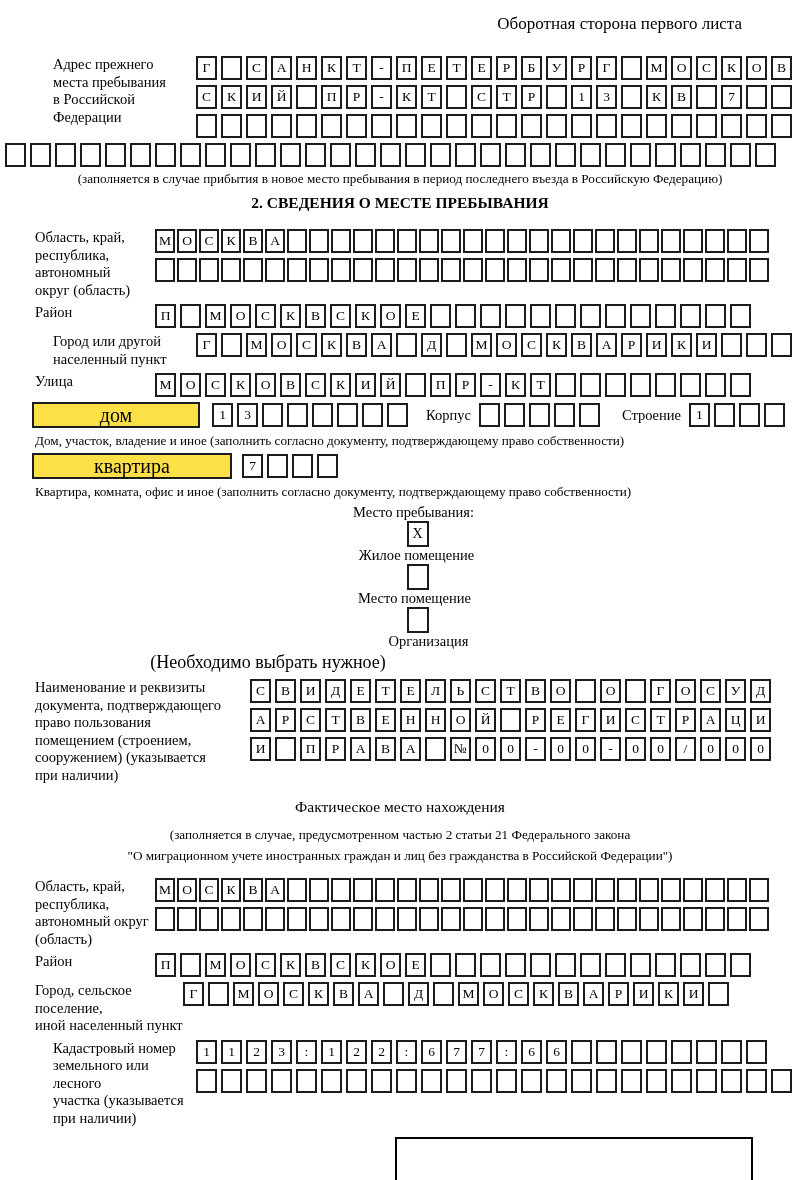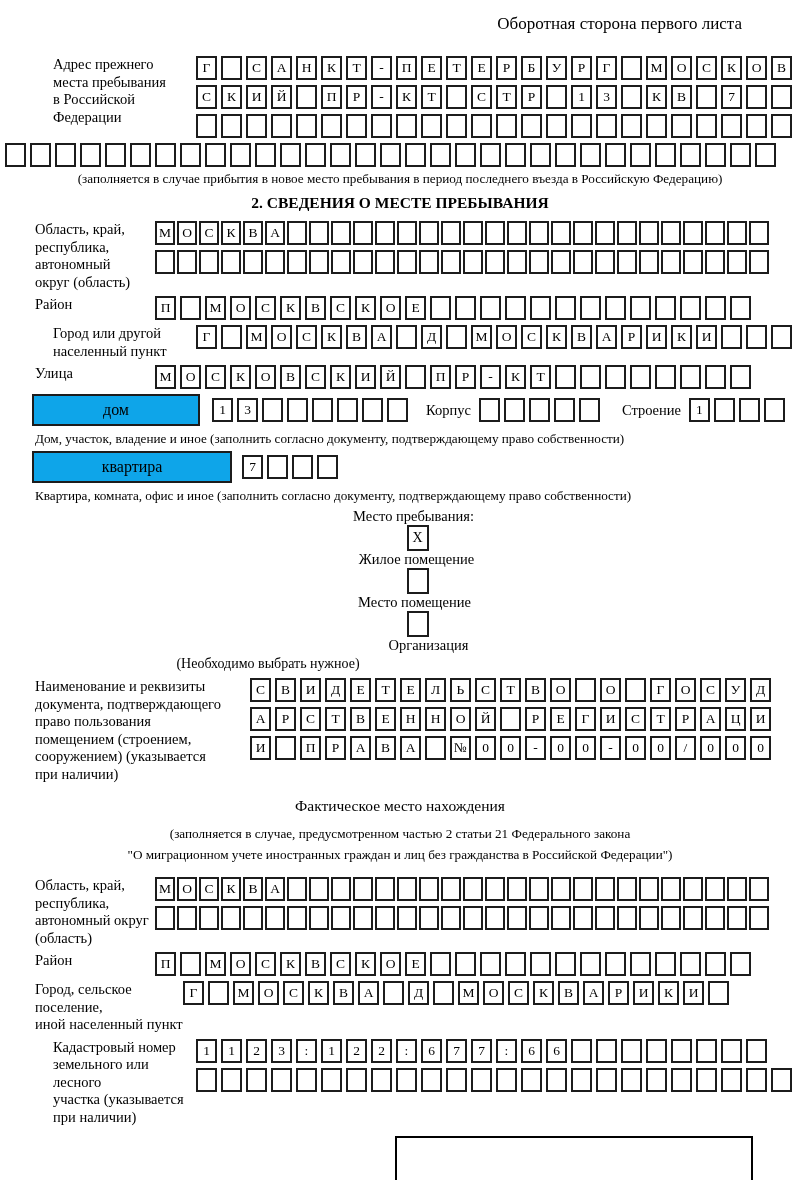--- a/index.html
+++ b/index.html
@@ -13,29 +13,29 @@
   .rows{display:flex;flex-direction:column;gap:5px;}
   .cells{display:flex;gap:4px;}
   .cells.tight{gap:2px;}
   .cell{flex:none;width:21px;height:24px;box-sizing:border-box;border:2px solid #1c1c1c;
         display:flex;align-items:center;justify-content:center;font-size:13.5px;background:#fff;}
   .cells.tight .cell{width:20px;}
   .fullrow{margin:2px 0 2px 5px;}
   .caption{font-size:13.2px;line-height:17px;}
   .cap-center{text-align:center;margin:3px 10px 4px 10px;}
   .cap-left{margin:2px 0 4px 35px;}
-  .sec-title{text-align:center;font-weight:bold;font-size:15.5px;margin:7px 0 9px 0;}
-  .widebox{box-sizing:border-box;border:2px solid #1c1c1c;height:32px;display:flex;
-           align-items:center;justify-content:center;font-size:16px;background:#0ea5e9;flex:none;}
+  .sec-title{text-align:center;font-weight:bold;font-size:15.5px;margin:7px 0 17px 0;}
+  .widebox{box-sizing:border-box;border:2px solid #1c1c1c;height:26px;display:flex;
+           align-items:center;justify-content:center;font-size:20px;background:#fde047;flex:none;}
   .inline-row{display:flex;align-items:center;margin-left:32px;margin-bottom:4px;}
   .lbl{font-size:14.5px;flex:none;}
   .stay-row{display:flex;align-items:center;margin-left:35px;margin-bottom:2px;flex-direction:column;}
   .chk{flex:none;width:22px;height:26px;box-sizing:border-box;border:2px solid #1c1c1c;
        display:flex;align-items:center;justify-content:center;font-size:14px;}
-  .note{font-size:14px;margin-left:148px;width:240px;text-align:center;margin-bottom:6px;}
+  .note{font-size:18px;margin-left:148px;width:240px;text-align:center;margin-bottom:6px;}
   .big-title{text-align:center;font-weight:normal;font-size:15.5px;margin:14px 0 10px 0;}
   .confirm-wrap{margin-top:10px;}
   .confirm-box{width:358px;height:176px;box-sizing:border-box;border:2px solid #000;margin-left:395px;}
   .mt14{margin-top:14px;}
 </style>
 </head>
 <body>
 
 <div class="page">
 

